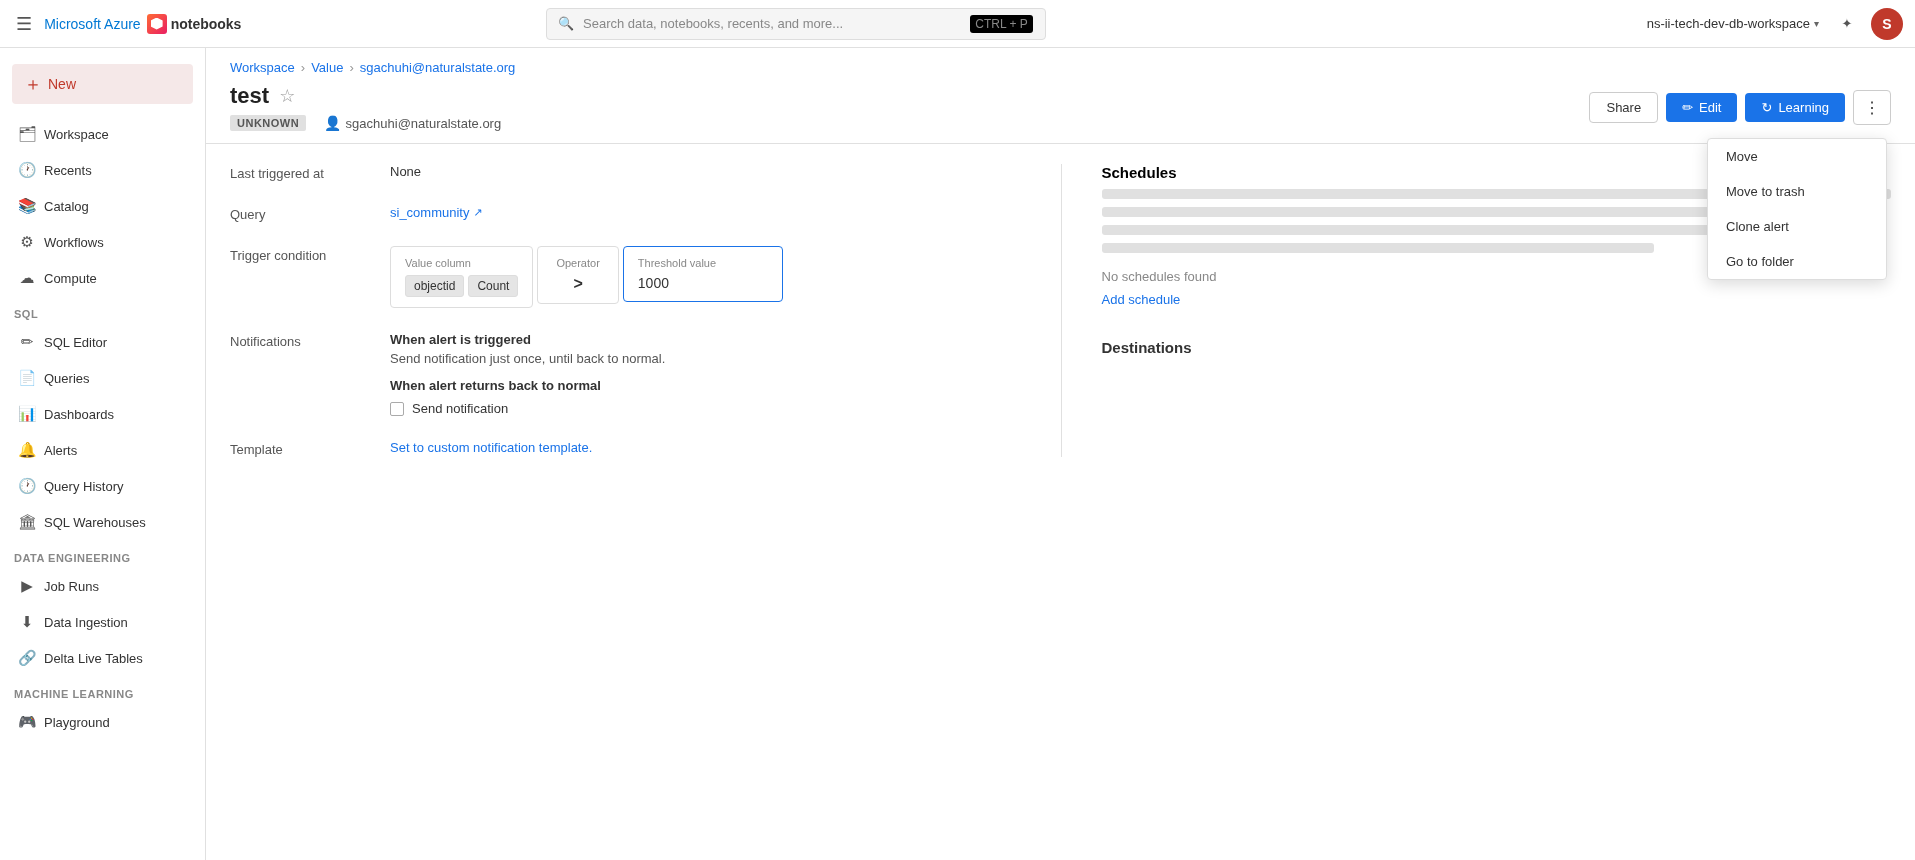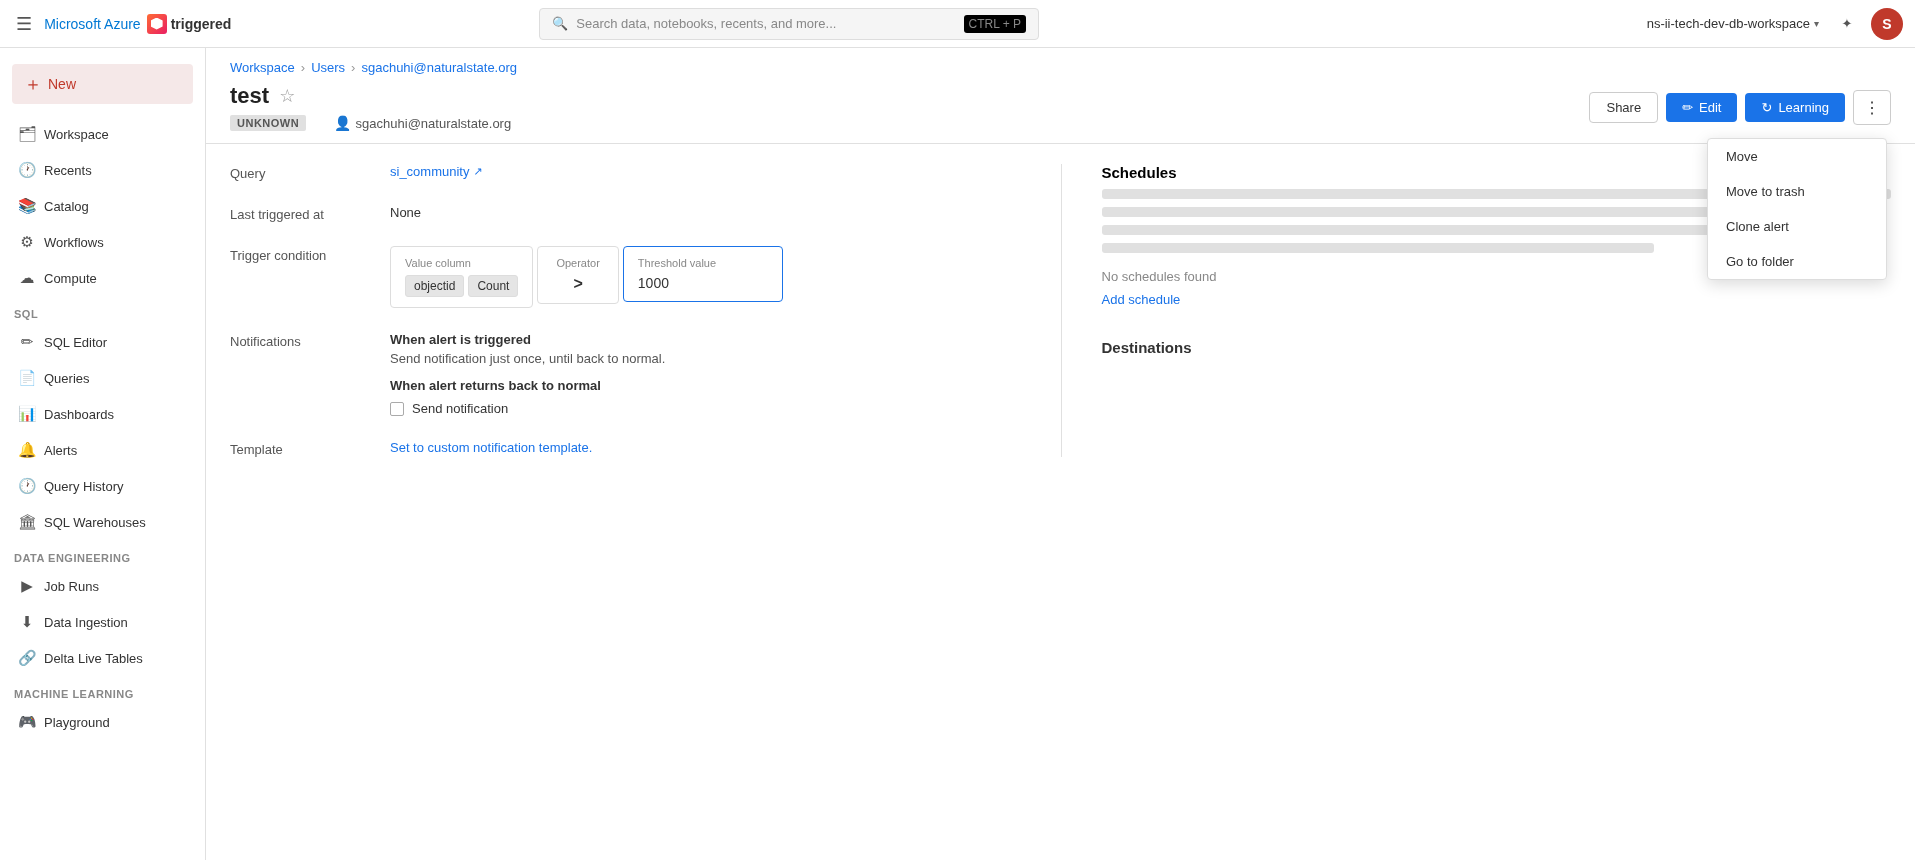--- a/index.html
+++ b/index.html
@@ -108,21 +108,21 @@
 
 <div class="topbar">
   <div class="topbar-left">
     <span class="hamburger">☰</span>
     <div class="topbar-brand">
       <span class="brand-azure">Microsoft Azure</span>
       <div class="brand-databricks">
         <div class="db-logo">
           <div class="db-logo-inner"></div>
         </div>
-        <span>triggered</span>
+        <span>notebooks</span>
       </div>
     </div>
   </div>
   <div class="topbar-search">
     <span>🔍</span>
     <span class="search-placeholder">Search data, notebooks, recents, and more...</span>
     <span class="search-shortcut">CTRL + P</span>
   </div>
   <div class="topbar-right">
     <div class="workspace-selector">
@@ -210,33 +210,33 @@
       <span class="sidebar-item-icon">🎮</span>
       <span>Playground</span>
     </div>
   </div>
 
   <div class="content">
 
     <div class="breadcrumb-bar">
       <span class="breadcrumb-link">Workspace</span>
       <span class="breadcrumb-sep">›</span>
-      <span class="breadcrumb-link">Users</span>
+      <span class="breadcrumb-link">Value</span>
       <span class="breadcrumb-sep">›</span>
       <span class="breadcrumb-link">sgachuhi@naturalstate.org</span>
     </div>
 
     <div class="page-header">
       <div class="page-header-left">
         <div style="display:flex; flex-direction:column; gap:6px;">
           <div style="display:flex; align-items:center; gap:10px;">
             <span class="page-title">test</span>
             <span class="star-icon">☆</span>
           </div>
-          <div style="display:flex; align-items:flex-start; gap:28px;">
+          <div style="display:flex; align-items:flex-start; gap:18px;">
             <span class="status-badge">UNKNOWN</span>
             <div class="owner-info">
               <span class="owner-icon">👤</span>
               <span>sgachuhi@naturalstate.org</span>
             </div>
           </div>
         </div>
       </div>
       <div class="page-header-right">
         <button class="btn-share">Share</button>
@@ -250,30 +250,30 @@
         </button>
         <button class="btn-more">⋮</button>
       </div>
     </div>
 
     <div class="page-content">
 
       <div class="content-left">
 
         <div class="field-row">
+          <div class="field-label">Last triggered at</div>
+          <div class="field-value">None</div>
+        </div>
+
+        <div class="field-row">
           <div class="field-label">Query</div>
           <div class="field-link">
               <span>si_community</span>
               <span style="font-size: 11px;"> ↗</span>
             </div>
-        </div>
-
-        <div class="field-row">
-          <div class="field-label">Last triggered at</div>
-          <div class="field-value">None</div>
         </div>
 
         <div class="trigger-section">
           <div class="field-label">Trigger condition</div>
           <div class="trigger-content">
             <div class="trigger-boxes">
               <div class="trigger-box">
                 <div class="trigger-box-label">Value column</div>
                 <div class="trigger-box-values">
                   <span class="trigger-tag">objectid</span>

